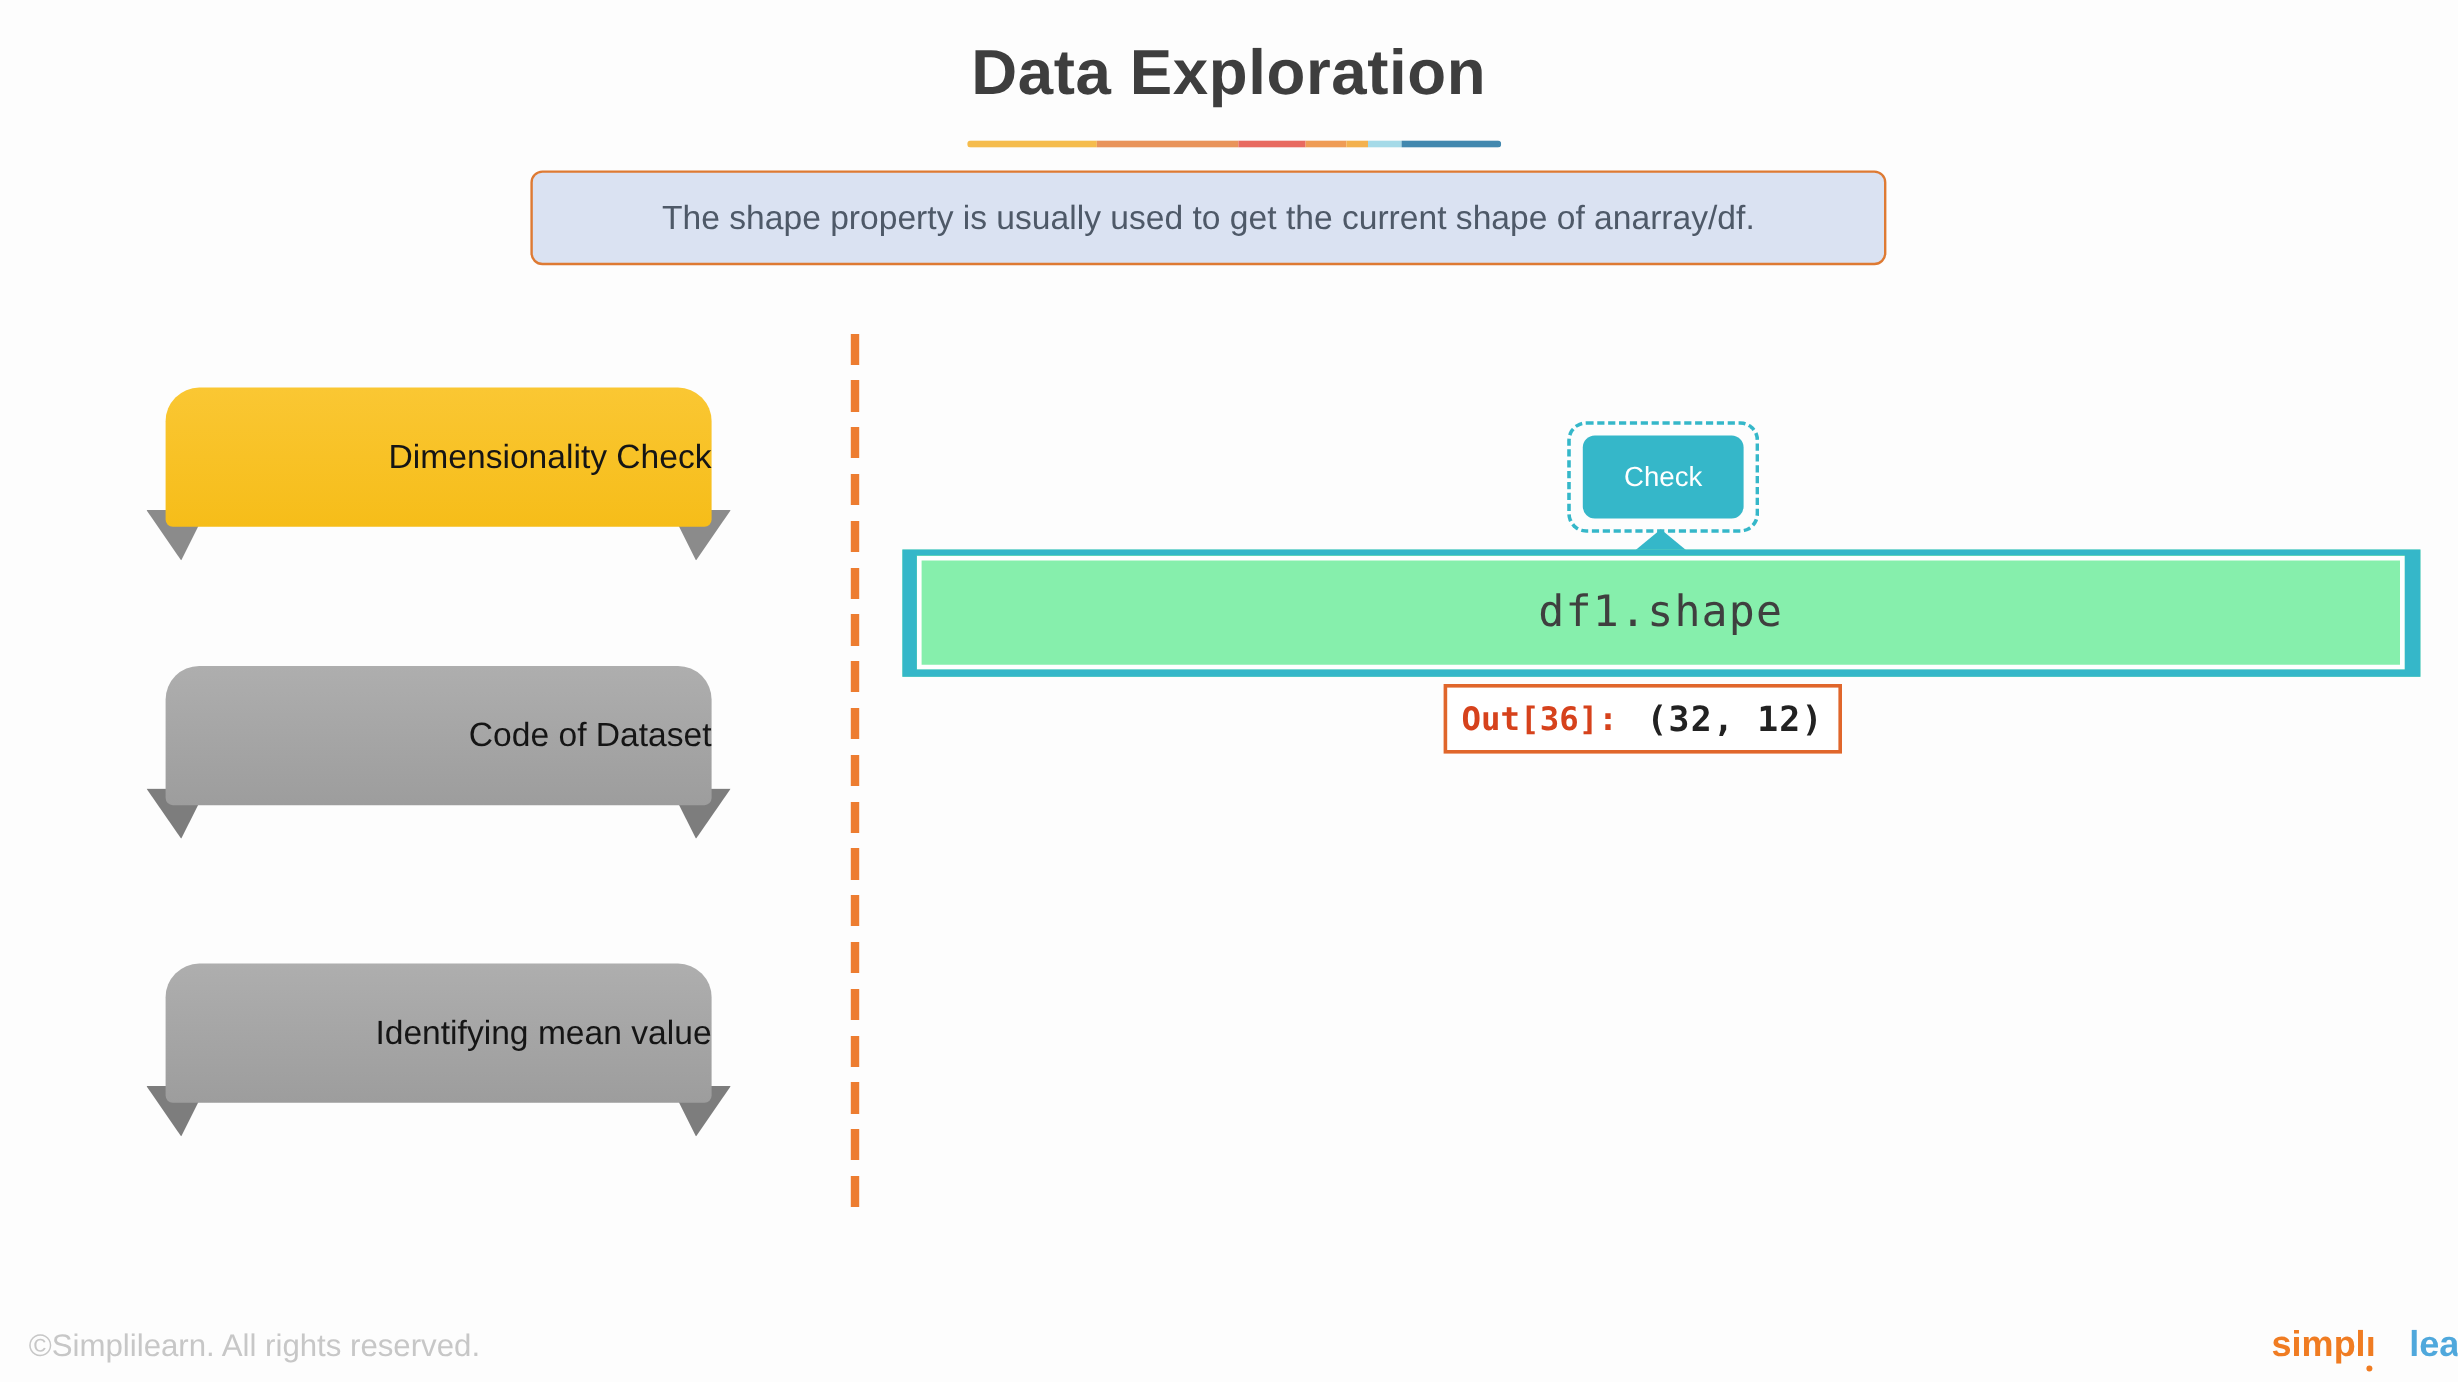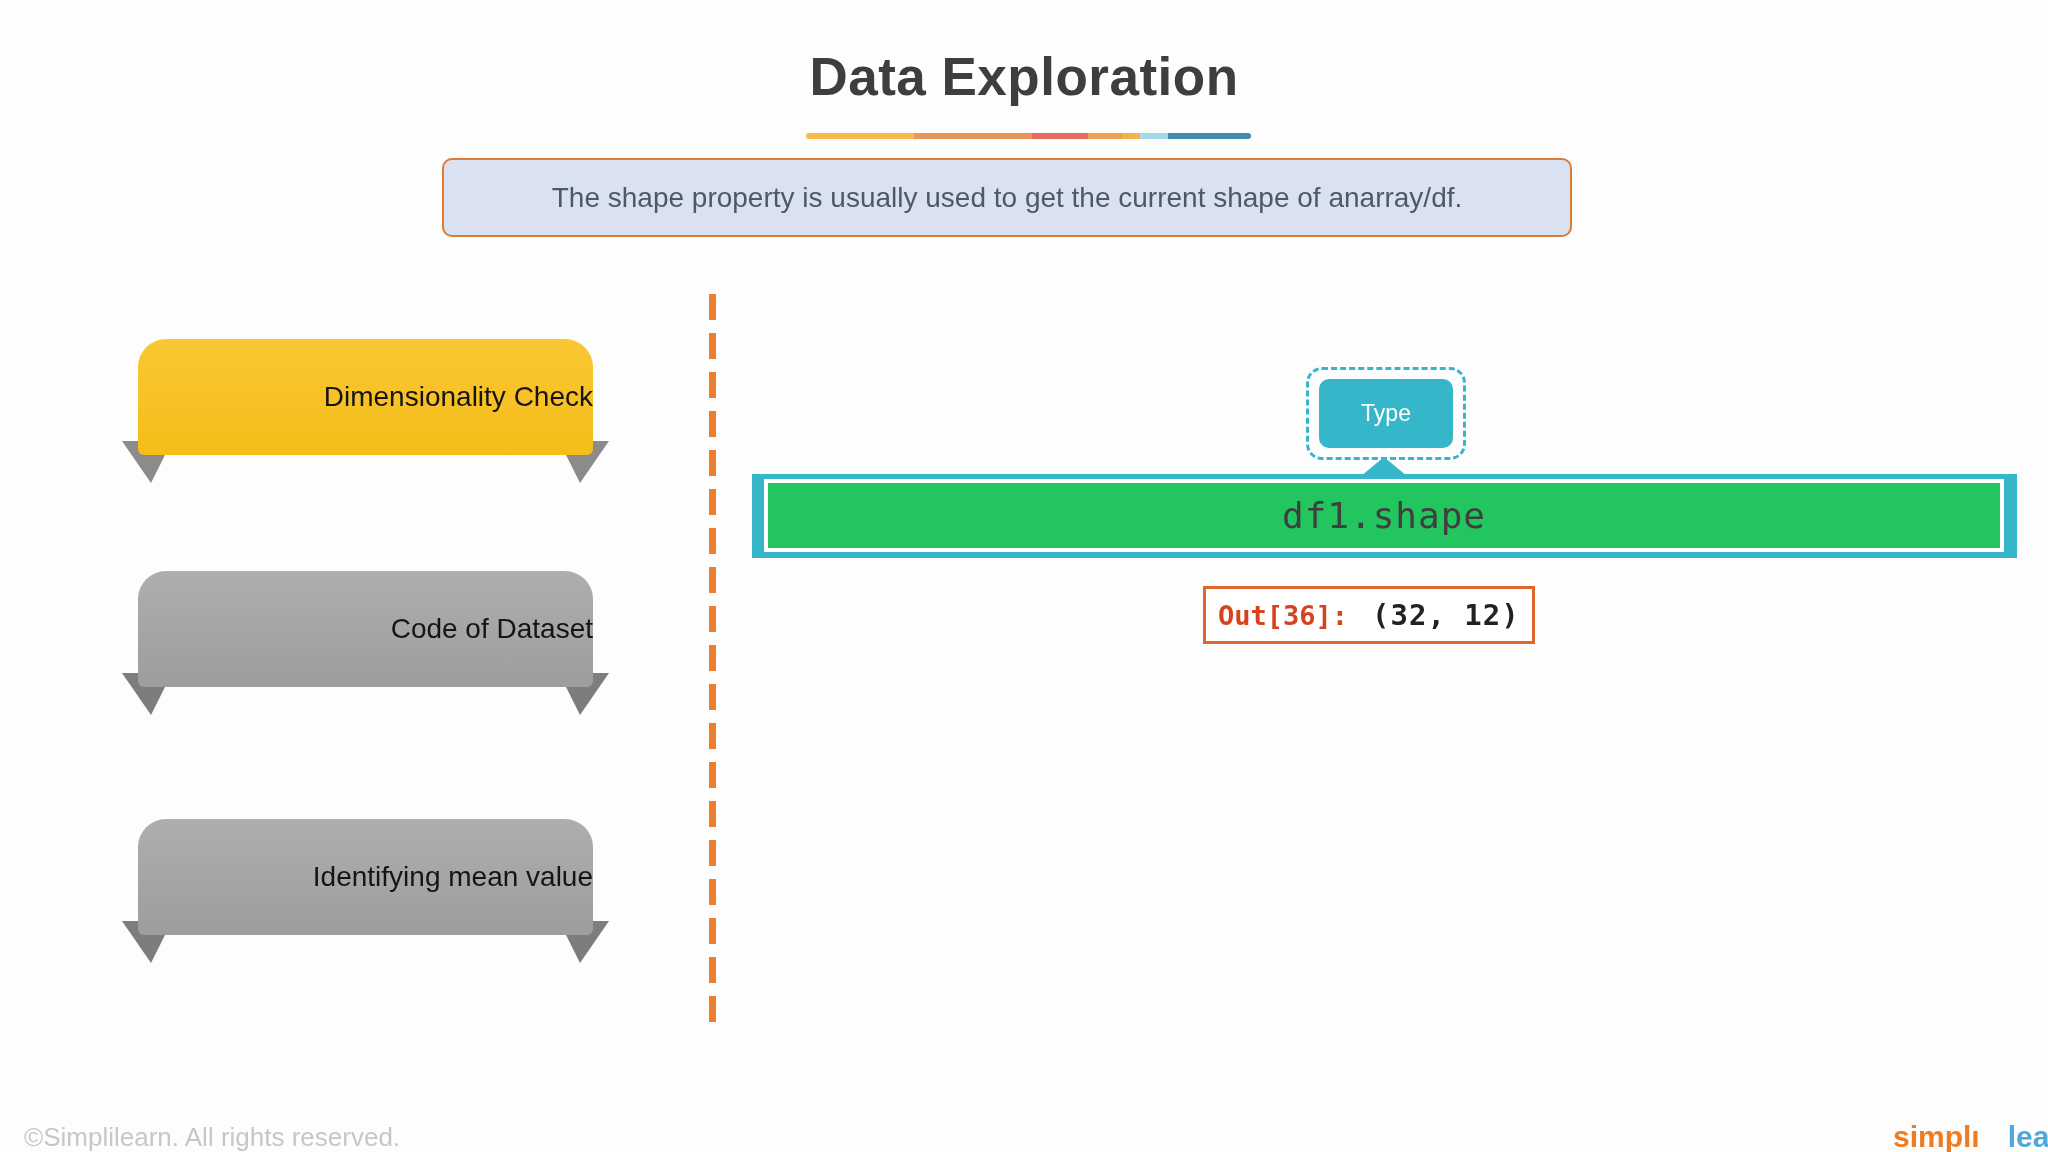--- a/index.html
+++ b/index.html
@@ -2,21 +2,21 @@
 <html><head>
 <meta charset="utf-8">
 <style>
   html,body{margin:0;padding:0;}
   body{
     width:2048px;height:1152px;
     background:#fdfdfd;
     font-family:"Liberation Sans",sans-serif;
     position:relative;overflow:hidden;
   }
-  .abs{position:absolute;margin-top:16px;}
+  .abs{position:absolute;}
 
   
   .slide-title{
     left:0;top:30px;width:2048px;
     text-align:center;
     font-size:53px;font-weight:bold;color:#3e3e3e;
     letter-spacing:0.5px;
   }
   .title-underline{
     left:806px;top:117px;width:445px;height:6px;
@@ -73,25 +73,25 @@
   }
   .callout-pointer{
     left:1361px;top:441px;width:0;height:0;
     border-left:23px solid transparent;
     border-right:23px solid transparent;
     border-bottom:19px solid #35b7c9;
   }
 
   
   .code-box{
-    left:752px;top:458px;width:1265px;height:84px;
+    left:752px;top:458px;width:1265px;height:106px;
     box-sizing:border-box;
     border-style:solid;border-color:#35b7c9;
     border-width:5px 13px 6px 12px;
-    background:#22c55e;
+    background:#86efac;
     box-shadow:inset 0 0 0 4px #ffffff;
     display:flex;align-items:center;justify-content:center;
   }
   .code-text{
     font-family:"DejaVu Sans Mono",monospace;
     font-size:36px;color:#3f3f3f;letter-spacing:1px;
   }
 
   
   .output-box{
@@ -168,21 +168,21 @@
 
   <div class="abs topic t-gray" style="top:803px;">
     <div class="wing wing-left"></div>
     <div class="wing wing-right"></div>
     <div class="topic-body">
       <span class="topic-label">Identifying mean value</span>
     </div>
   </div>
 
   <div class="abs code-callout-frame">
-    <div class="code-callout-btn">Type</div>
+    <div class="code-callout-btn">Check</div>
   </div>
   <div class="abs callout-pointer"></div>
 
   <div class="abs code-box">
     <span class="code-text">df1.shape</span>
   </div>
 
   <div class="abs output-box">
     <span class="output-prompt">Out[36]:</span>
     <span class="output-value">(32, 12)</span>

